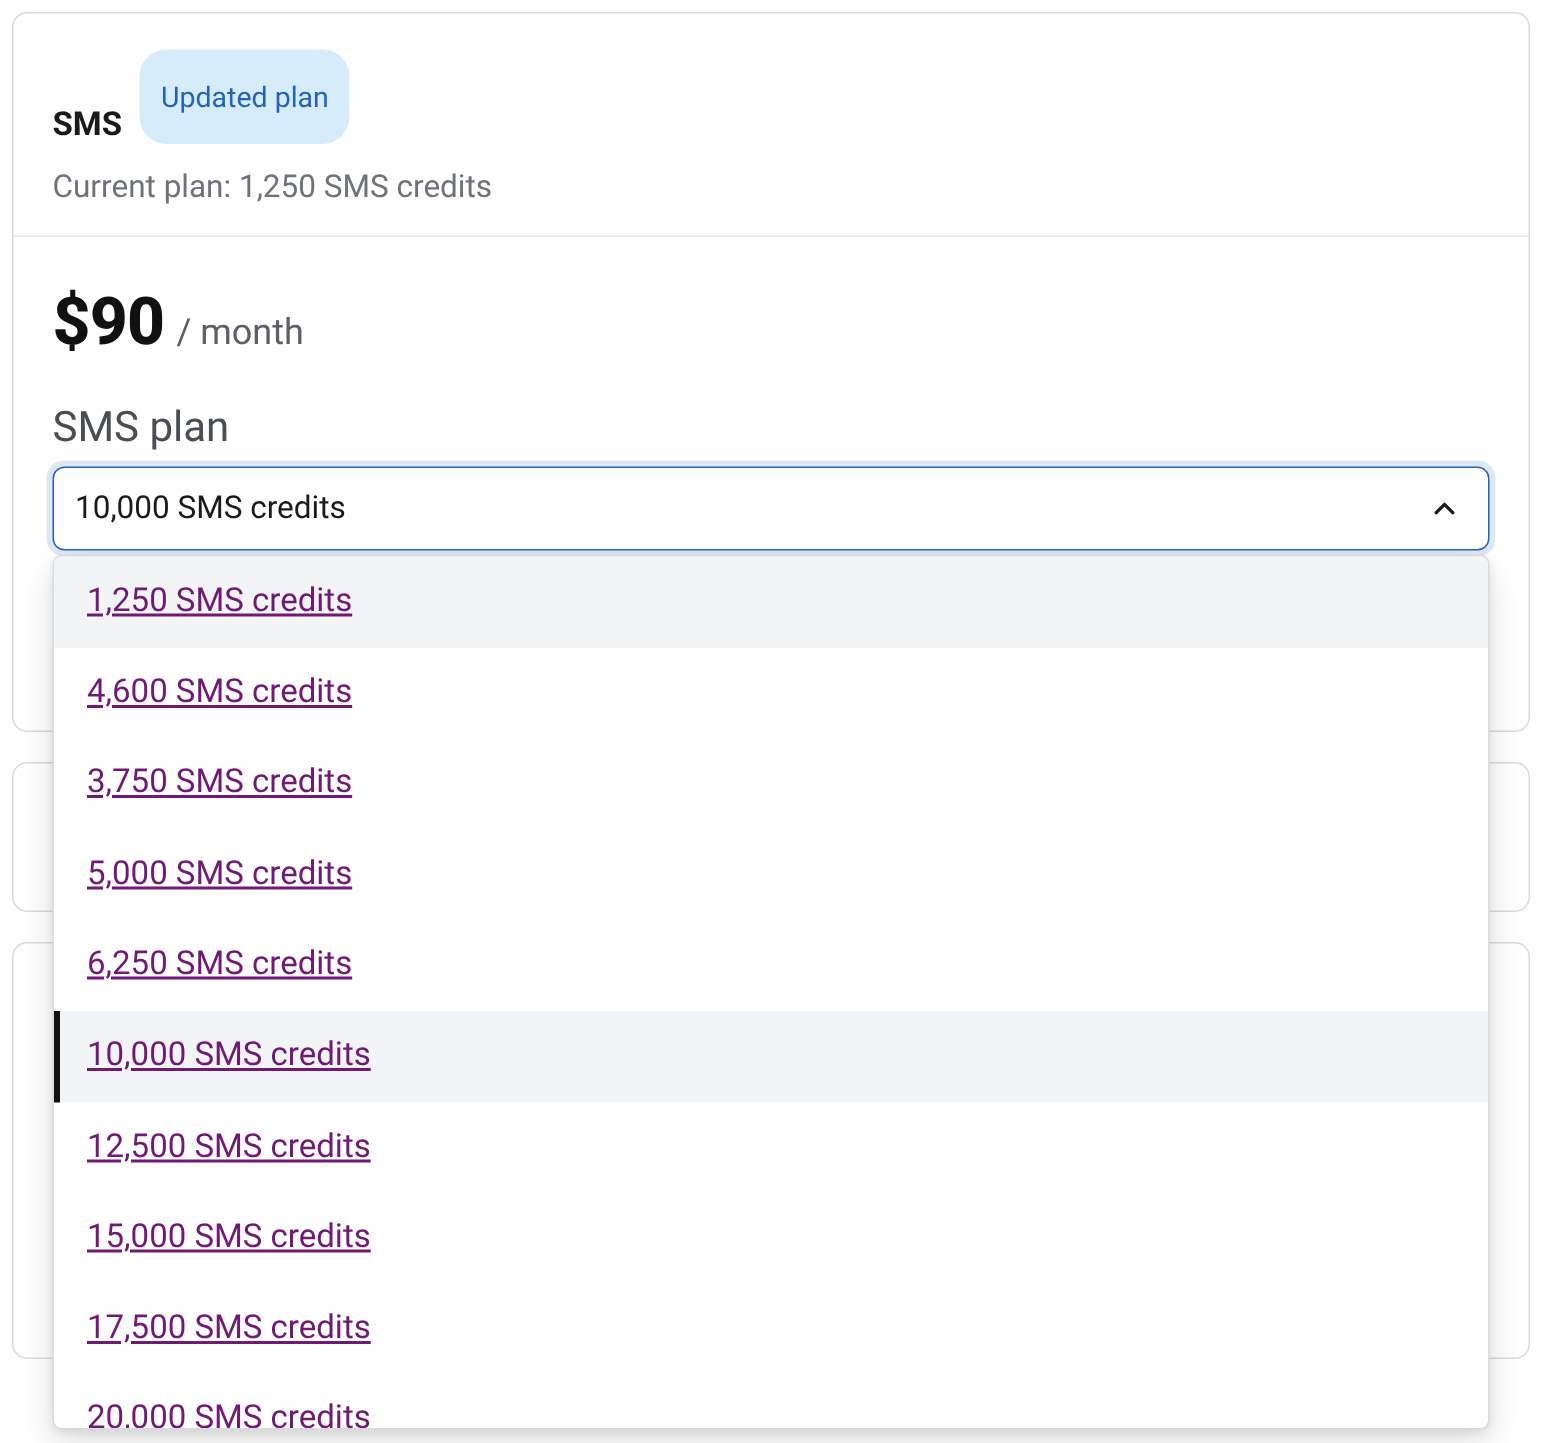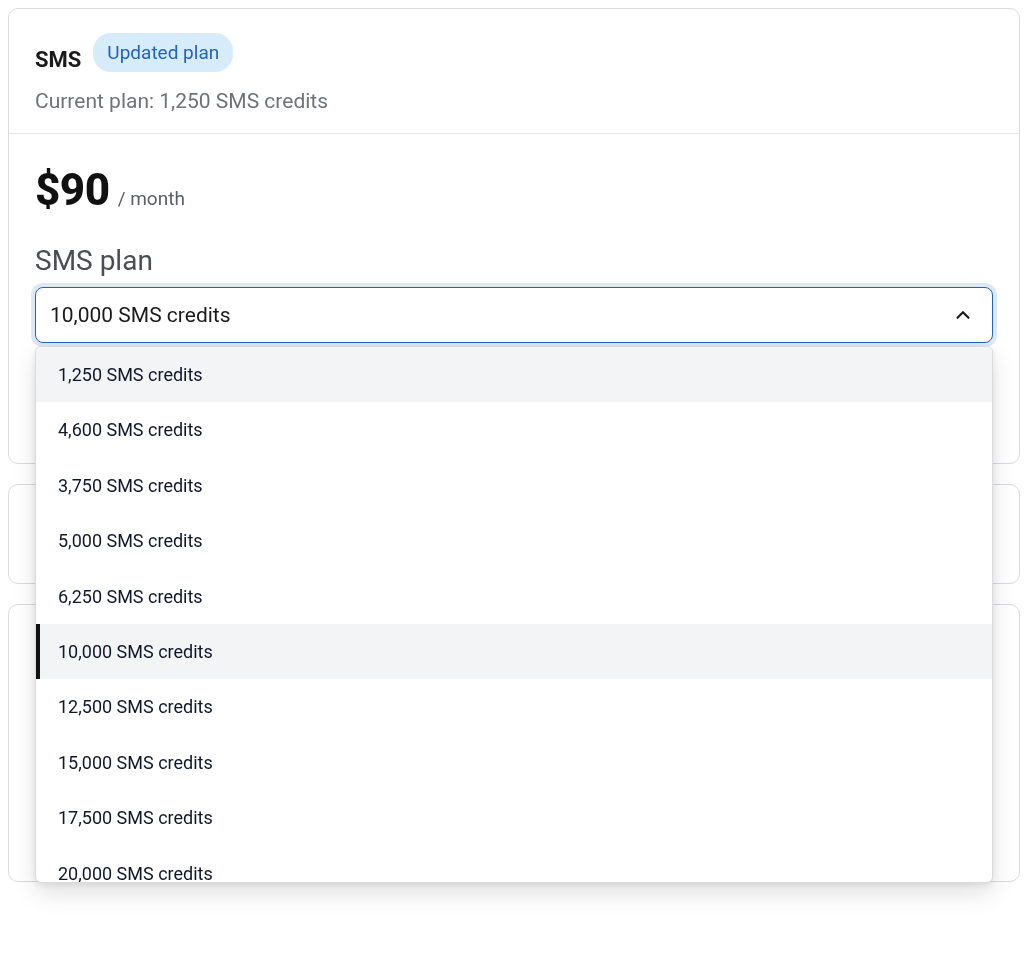--- a/index.html
+++ b/index.html
@@ -35,21 +35,21 @@
   }
   .sms-title {
     font-size: 22px;
     font-weight: 700;
     color: #1a1a1a;
   }
   .badge {
     background: #d7ecfb;
     color: #2463bc;
     font-size: 19px;
-    padding: 8px 14px;
+    padding: 20px 14px;
     border-radius: 18px;
     font-weight: 400;
   }
   .current-plan {
     font-size: 21px;
     color: #6f7378;
     margin-top: 17px;
   }
   .card-body {
     padding: 30px 26px 120px 26px;
@@ -60,21 +60,21 @@
     gap: 8px;
     margin-bottom: 28px;
   }
   .price {
     font-size: 44px;
     font-weight: 800;
     letter-spacing: -0.5px;
     color: #111;
   }
   .per-month {
-    font-size: 19px;
+    font-size: 24px;
     color: #5c5f63;
   }
   .field-label {
     font-size: 28px;
     color: #4a4d52;
     margin-bottom: 10px;
   }
   .select-wrap {
     position: relative;
   }
@@ -105,26 +105,27 @@
     top: 59px;
     background: #fff;
     border: 1px solid #d9dbde;
     border-radius: 6px;
     box-shadow: 0 10px 24px rgba(0,0,0,0.12), 0 2px 6px rgba(0,0,0,0.08);
     z-index: 50;
     overflow: hidden;
     max-height: 636px;
   }
   .option {
-    font-size: 18px;
-    color: #0f172a;
+    font-size: 22px;
+    color: #701a75;
     padding: 16px 22px;
     cursor: pointer;
     position: relative;
     line-height: 1.3;
+    text-decoration: underline;
   }
   .option.highlight {
     background: #f2f4f6;
   }
   .option.selected {
     background: #f2f4f6;
   }
   .option.selected::before {
     content: "";
     position: absolute;

